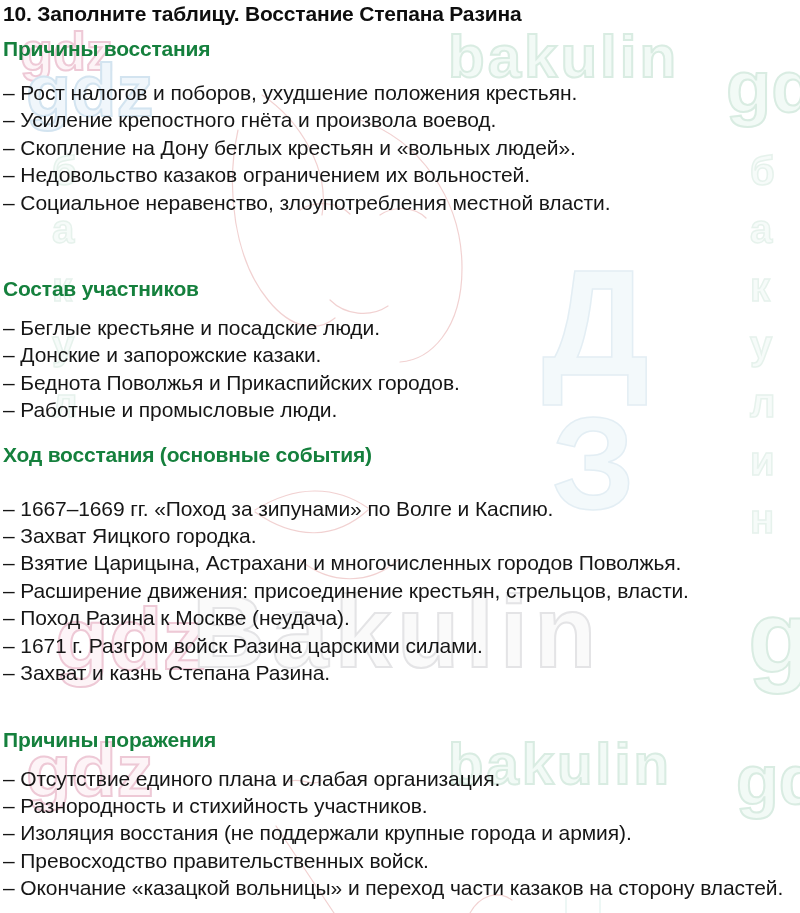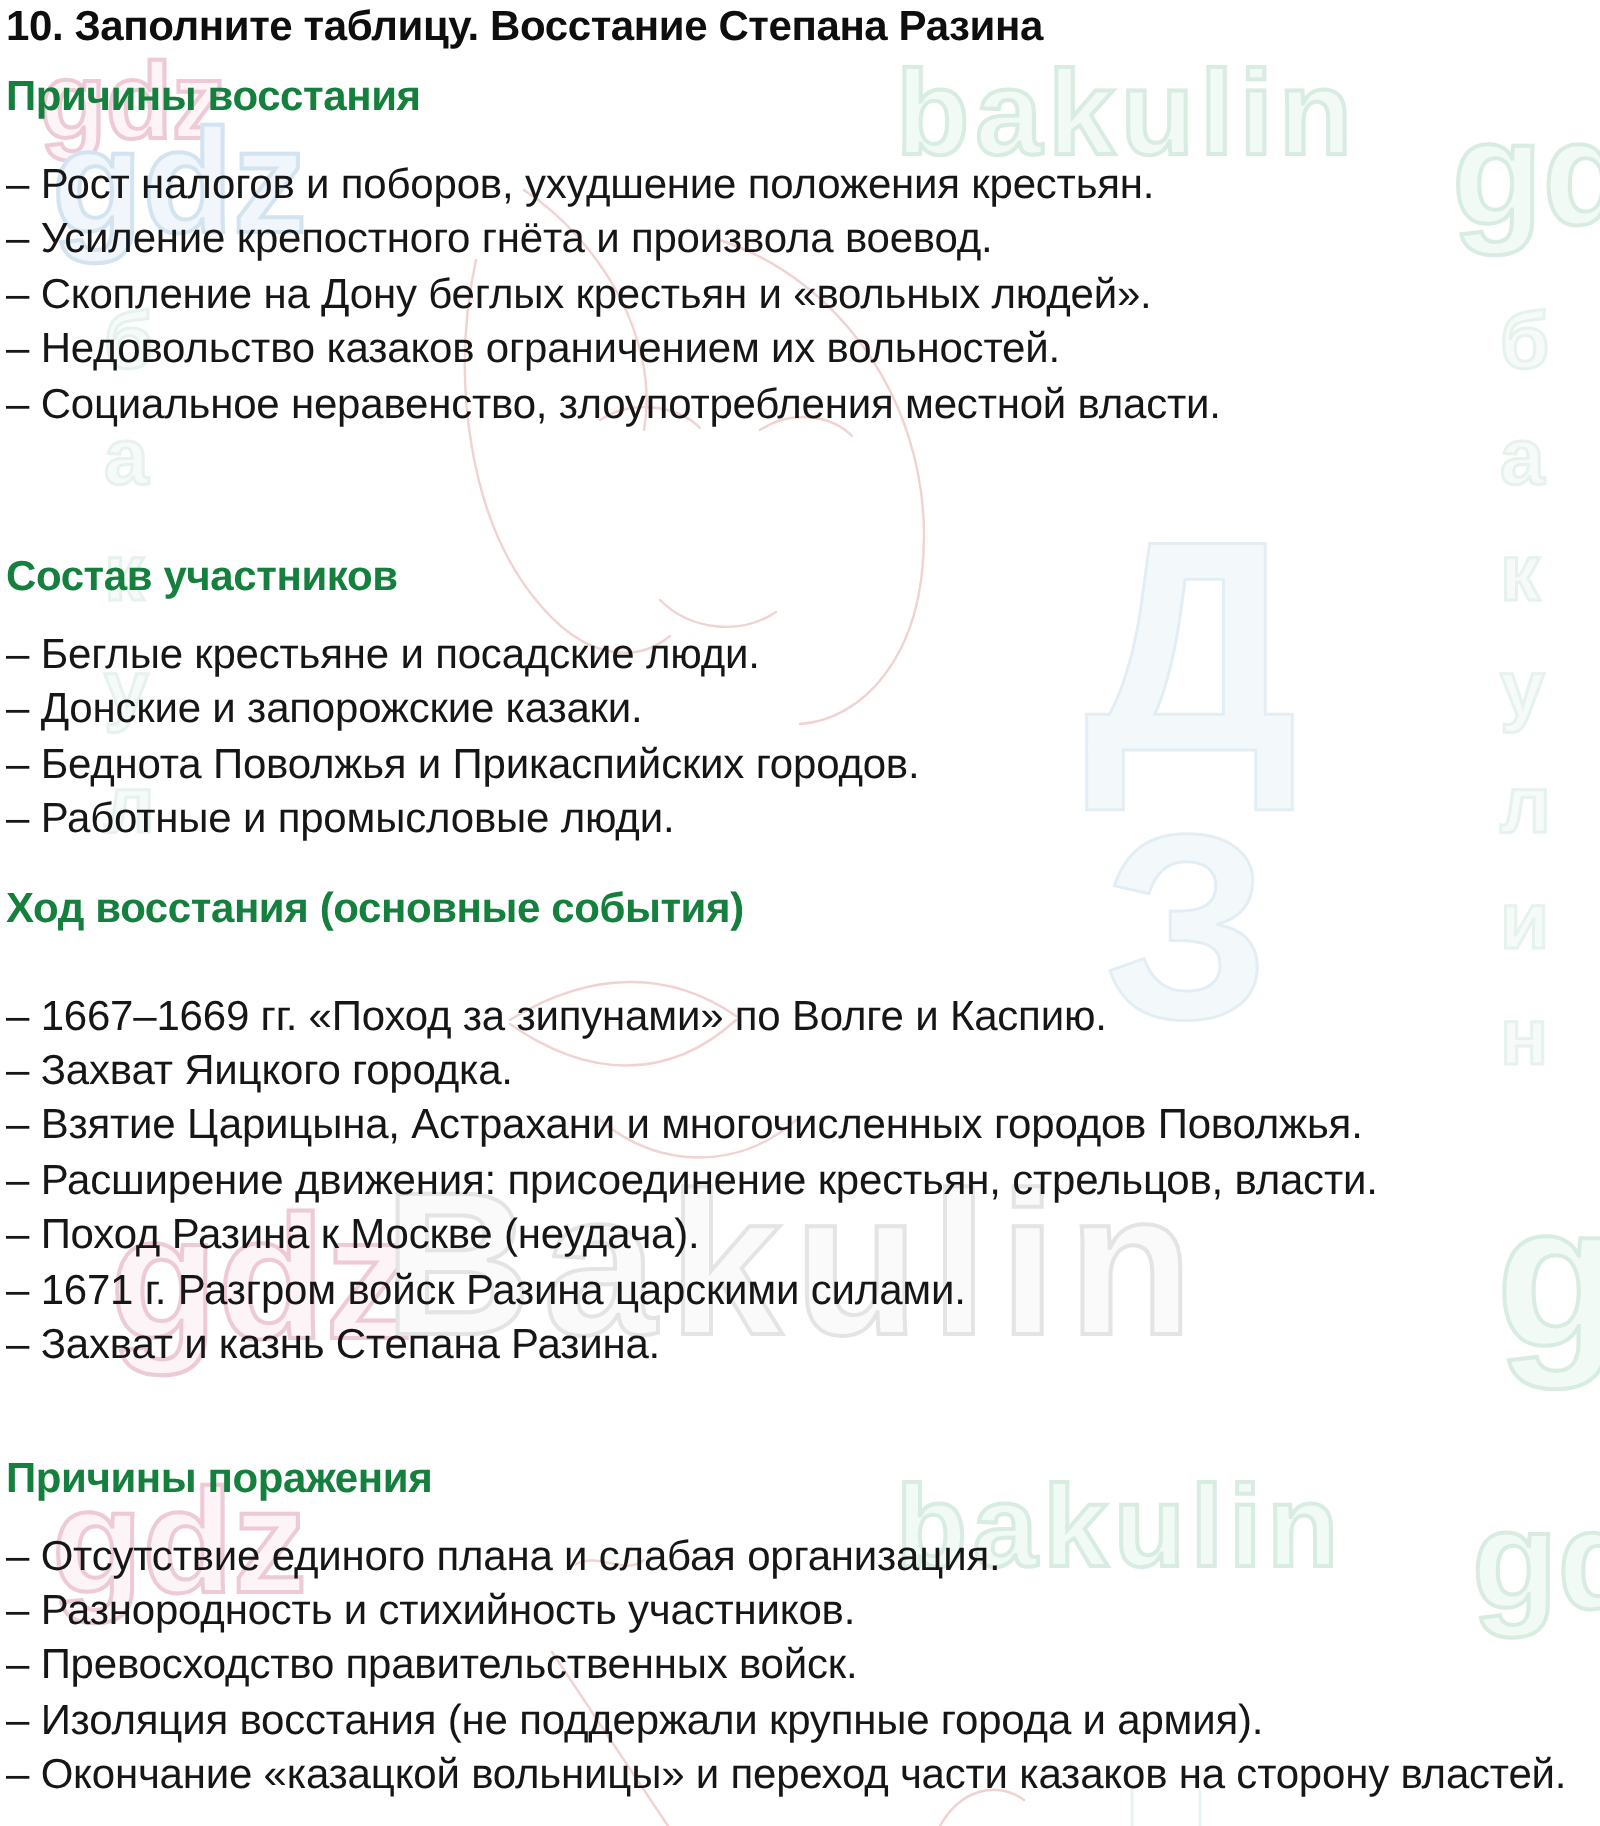--- a/index.html
+++ b/index.html
@@ -134,17 +134,17 @@
     <li>– Расширение движения: присоединение крестьян, стрельцов, власти.</li>
     <li>– Поход Разина к Москве (неудача).</li>
     <li>– 1671 г. Разгром войск Разина царскими силами.</li>
     <li>– Захват и казнь Степана Разина.</li>
   </ul>
 
   <h2 class="h-s4">Причины поражения</h2>
   <ul class="u-s4">
     <li>– Отсутствие единого плана и слабая организация.</li>
     <li>– Разнородность и стихийность участников.</li>
+    <li>– Изоляция восстания (не поддержали крупные города и армия).</li>
     <li>– Превосходство правительственных войск.</li>
-    <li>– Изоляция восстания (не поддержали крупные города и армия).</li>
     <li>– Окончание «казацкой вольницы» и переход части казаков на сторону властей.</li>
   </ul>
 </div>
 
 </body></html>

